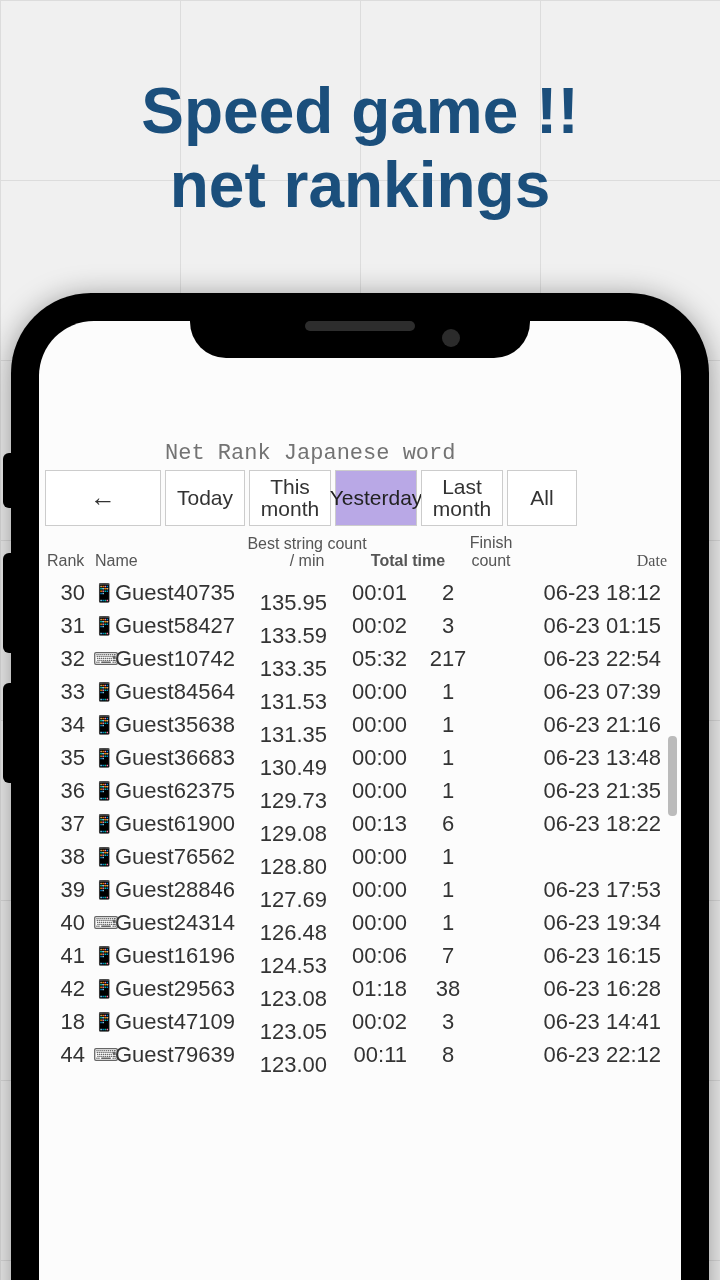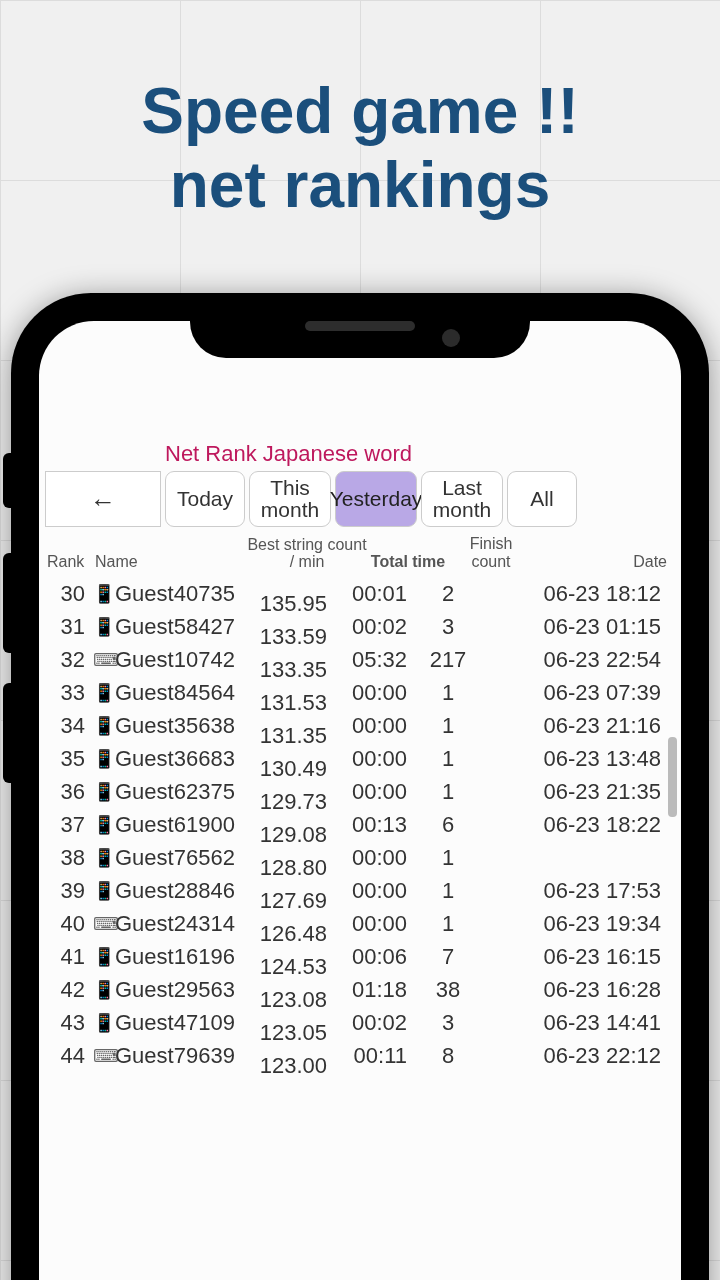--- a/index.html
+++ b/index.html
@@ -91,44 +91,45 @@
     background: #fcfcfc;
     border-radius: 55px;
     overflow: hidden;
     padding-top: 120px;
   }
   .app {
     padding: 0 4px;
   }
   .title-row {
     font-size: 22px;
-    color: #be185d;
+    color: #737373;
     padding-left: 122px;
     padding-bottom: 4px;
+    font-family: Liberation Mono, monospace;
   }
   .toolbar {
     display: flex;
     gap: 4px;
     padding: 0 2px 6px 2px;
   }
   .btn {
     background: #fff;
     border: 1px solid #ccc;
     height: 56px;
     display: flex;
     align-items: center;
     justify-content: center;
     font-size: 21px;
     color: #333;
     text-align: center;
     line-height: 1.05;
     cursor: pointer;
   }
   .btn.back { width: 116px; font-size: 26px; }
-  .btn.tab { flex: 0 0 auto; padding: 10px 10px; border-radius: 9px; }
+  .btn.tab { flex: 0 0 auto; padding: 10px 10px; }
   .btn.w1 { width: 80px; }
   .btn.w2 { width: 82px; }
   .btn.w3 { width: 82px; }
   .btn.w4 { width: 82px; }
   .btn.w5 { width: 70px; }
   .btn.active {
     background: #b9a8e6;
     color: #222;
   }
   .headers {
@@ -136,21 +137,21 @@
     font-size: 16px;
     color: #555;
     padding: 2px 4px 6px 4px;
     align-items: flex-end;
   }
   .h-rank { width: 48px; }
   .h-name { width: 152px; }
   .h-best { width: 120px; text-align: center; line-height: 1.05; }
   .h-total { width: 82px; text-align: center; font-weight: bold; }
   .h-finish { width: 84px; text-align: center; }
-  .h-date { flex: 1; text-align: right; padding-right: 6px; }
+  .h-date { flex: 1; text-align: right; padding-right: 6px; font-family: Liberation Serif, serif; }
   .rows {
     position: relative;
   }
   .scrollbar {
     position: absolute;
     right: 0;
     top: 160px;
     width: 9px;
     height: 80px;
     background: #bbb;
@@ -340,21 +341,21 @@
           <div class="row">
             <div class="c-rank">42</div>
             <div class="c-icon icon-blue">📱</div>
             <div class="c-name">Guest29563</div>
             <div class="c-best">123.08</div>
             <div class="c-total">01:18</div>
             <div class="c-finish">38</div>
             <div class="c-date">06-23 16:28</div>
           </div>
           <div class="row">
-            <div class="c-rank">43</div>
+            <div class="c-rank">18</div>
             <div class="c-icon icon-blue">📱</div>
             <div class="c-name">Guest47109</div>
             <div class="c-best">123.05</div>
             <div class="c-total">00:02</div>
             <div class="c-finish">3</div>
             <div class="c-date">06-23 14:41</div>
           </div>
           <div class="row">
             <div class="c-rank">44</div>
             <div class="c-icon icon-gray">⌨</div>

